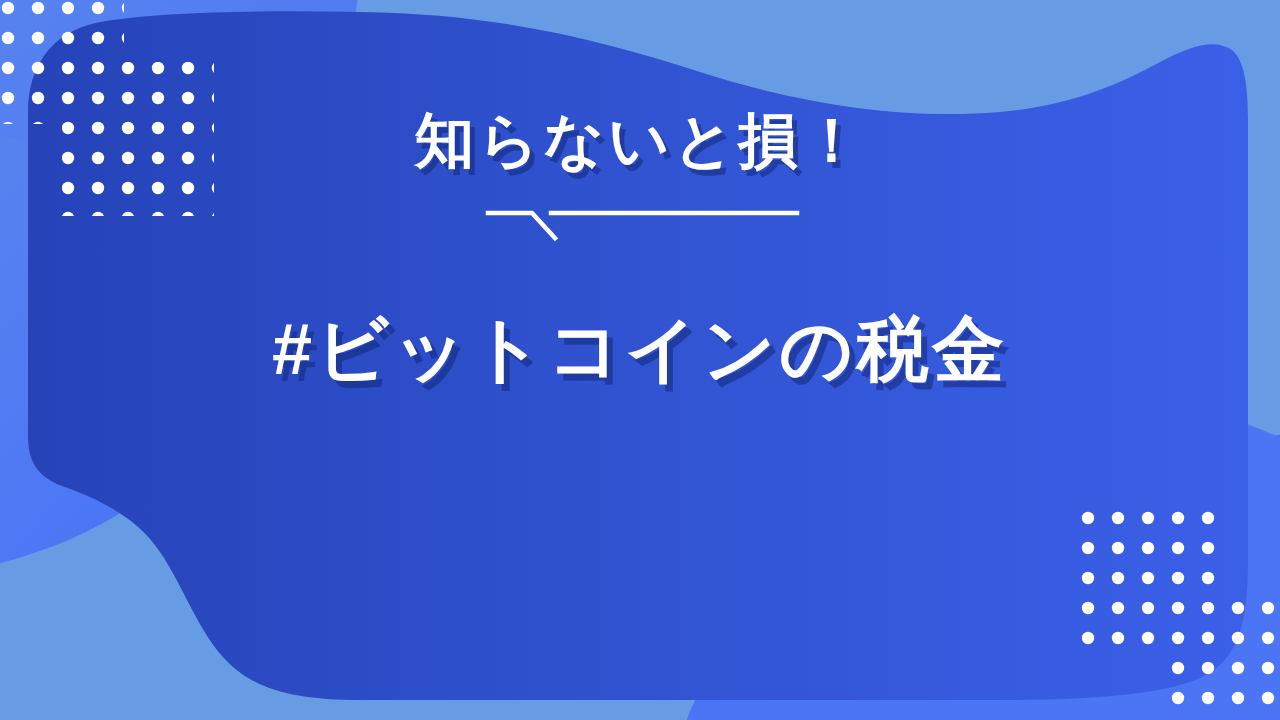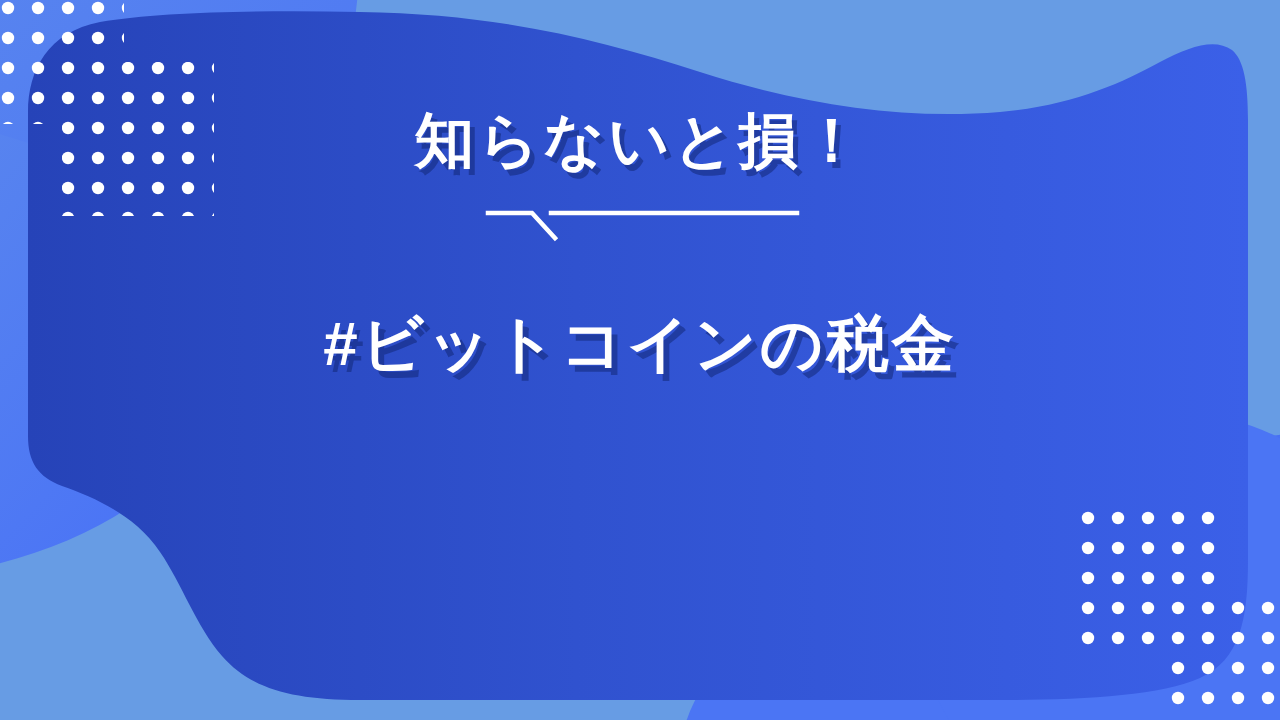--- a/index.html
+++ b/index.html
@@ -43,21 +43,21 @@
     text-shadow: 5px 6px 0 rgba(18,40,120,0.55);
     line-height: 1.1;
     white-space: nowrap;
   }
   .headline {
     position: absolute;
     left: 0;
     top: 310px;
     width: 1280px;
     text-align: center;
-    font-size: 62px;
+    font-size: 72px;
     font-weight: 700;
     letter-spacing: 0.05em;
     color: #ffffff;
     text-shadow: 6px 7px 0 rgba(18,40,120,0.55);
     line-height: 1.1;
     white-space: nowrap;
   }
   .divider-svg {
     position: absolute;
     left: 470px;

